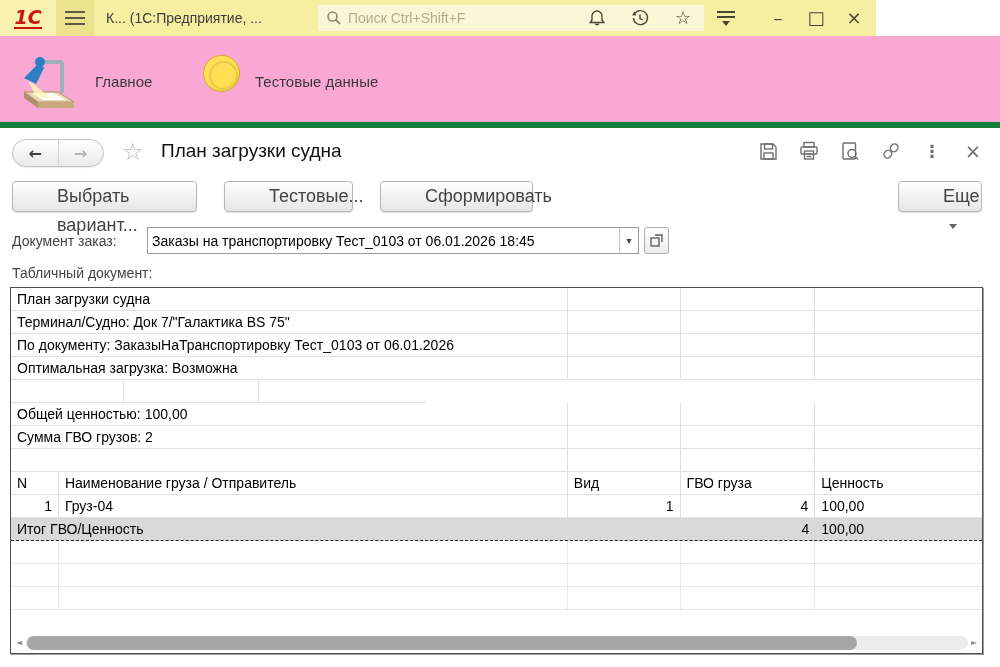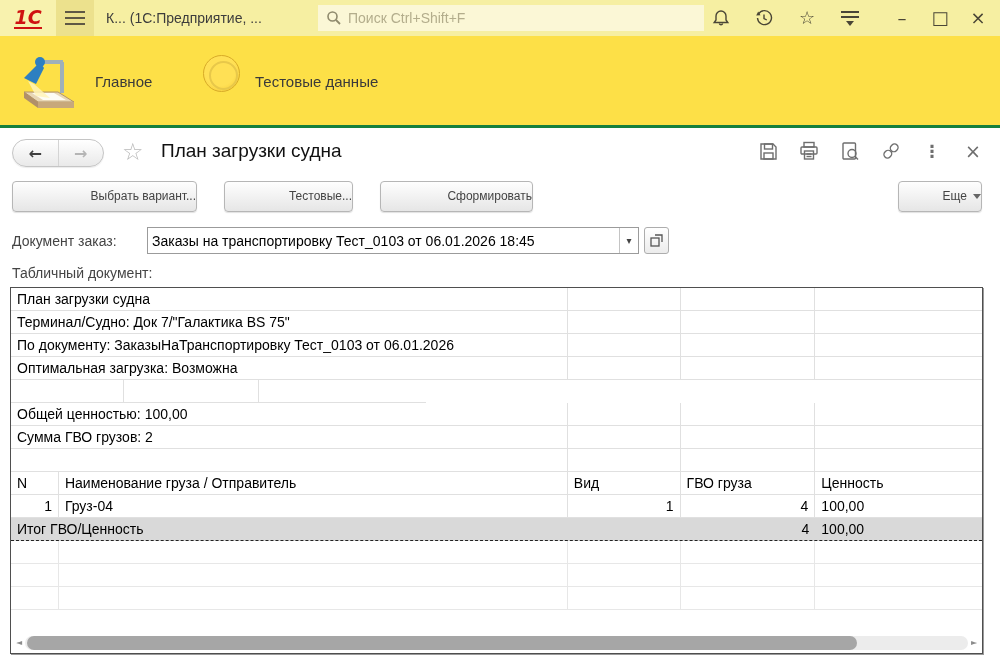--- a/index.html
+++ b/index.html
@@ -5,41 +5,41 @@
   * { box-sizing: border-box; margin: 0; padding: 0; }
   html,body { width:1000px; height:667px; }
   body {
     font-family: "Liberation Sans", sans-serif;
     background:#ffffff; position:relative; overflow:hidden;
     color:#333;
   }
   .abs { position:absolute; }
 
   
-  .titlebar { position:absolute; top:0; left:0; width:1000px; height:36px; background:#f6efa2; }
+  .titlebar { position:absolute; top:0; left:0; width:876px; height:36px; background:#f6efa2; }
   .logo-box { position:absolute; left:0; top:0; width:56px; height:36px; background:#f8f2ae; display:flex; align-items:center; justify-content:center; }
   .logo-text { font-family:"DejaVu Sans",sans-serif; font-weight:bold; font-style:italic; font-size:19px; color:#cf1212; border-bottom:2px solid #cf1212; line-height:20px; }
   .hamburger { position:absolute; left:56px; top:0; width:38px; height:36px; background:#ece18d; display:flex; flex-direction:column; justify-content:center; align-items:center; gap:4px; cursor:pointer; }
   .hamburger span { display:block; width:20px; height:2px; background:#5f5844; }
   .tab-title { position:absolute; left:106px; top:0; height:36px; line-height:36px; font-size:14px; color:#3c3c3c; white-space:nowrap; }
   .searchbox { position:absolute; left:318px; top:5px; width:386px; height:26px; background:#fbf7d6; border-radius:0; display:flex; align-items:center; padding:0 8px; }
   .searchbox input { flex:1; border:none; background:transparent; outline:none; font-size:14px; color:#6b6755; font-family:"Liberation Sans",sans-serif; }
   .searchbox input::placeholder { color:#b3ad8c; }
   .tb-icons { position:absolute; right:10px; top:0; height:36px; display:flex; align-items:center; }
   .tb-icon { width:24px; height:24px; display:flex; align-items:center; justify-content:center; margin-left:19px; cursor:pointer; color:#4a4636; font-family:"DejaVu Sans",sans-serif; }
   .tb-icon.glyph { font-size:18px; line-height:24px; }
   .win-min { font-size:16px; }
   .win-max { font-size:13px; }
   .win-close { font-size:18px; }
   .svcmenu { display:flex; flex-direction:column; align-items:center; gap:3px; }
   .svcmenu i { display:block; width:18px; height:2px; background:#4a4636; }
   .svcmenu b { width:0; height:0; border-left:4px solid transparent; border-right:4px solid transparent; border-top:5px solid #4a4636; }
 
   
-  .panel { position:absolute; top:36px; left:0; width:1000px; height:92px; background:#fde047; border-bottom:3px solid #15803d; }
+  .panel { position:absolute; top:36px; left:0; width:1000px; height:92px; background:#f9a8d4; border-bottom:6px solid #15803d; }
   .panel-label { position:absolute; font-size:15px; color:#3a3a3a; top:37px; cursor:pointer; }
   .coin { position:absolute; left:203px; top:19px; width:37px; height:37px; border-radius:50%;
           background:radial-gradient(circle at 45% 40%, #ffe055 55%, #f3c52e); border:1px solid #d8ab28; }
   .coin::after { content:""; position:absolute; left:5px; top:5px; width:25px; height:25px; border-radius:50%; border:2px solid #e8c84a; }
 
   
   .navgroup { position:absolute; left:12px; top:139px; width:92px; height:28px; border:1px solid #c5c5c5; border-radius:14px;
               background:linear-gradient(#ffffff,#e9e9e9); display:flex; overflow:hidden; box-shadow:0 1px 1px rgba(0,0,0,.08); }
   .navgroup .nav-btn { flex:1; display:flex; align-items:center; justify-content:center; font-family:"DejaVu Sans",sans-serif; font-size:16px; font-weight:bold; cursor:pointer; }
   .nav-back { color:#3f3f3f; border-right:1px solid #d4d4d4; }
@@ -47,22 +47,22 @@
   .fav-star { position:absolute; left:122px; top:138px; font-family:"DejaVu Sans",sans-serif; font-size:24px; color:#b9b9b9; cursor:pointer; }
   .page-title { position:absolute; left:161px; top:140px; font-size:19px; color:#111; }
   .fh-icons { position:absolute; right:16px; top:140px; display:flex; align-items:center; gap:19px; }
   .fh-icon { width:22px; height:22px; display:flex; align-items:center; justify-content:center; cursor:pointer; color:#6e6e6e; font-family:"DejaVu Sans",sans-serif; }
   .fh-icon svg { stroke:#6e6e6e; fill:none; stroke-width:1.4; }
   .kebab { font-size:17px; font-weight:bold; }
   .fh-close { font-size:19px; }
 
   
   .cmd-btn { position:absolute; top:181px; height:31px; border:1px solid #b6b6b6; border-radius:4px;
-             background:linear-gradient(#fefefe,#e6e6e6); color:#444; font-size:12px; font-family:"Liberation Sans",sans-serif;
-             cursor:pointer; box-shadow:0 1px 1px rgba(0,0,0,.12); text-align:right; line-height:29px; }
+             background:linear-gradient(#fefefe,#e6e6e6); color:#444; font-size:18px; font-family:"Liberation Sans",sans-serif;
+             cursor:pointer; box-shadow:0 1px 1px rgba(0,0,0,.12); text-align:left; line-height:29px;padding-left:44px; }
   .more-caret { display:inline-block; margin-left:6px; width:0; height:0; border-left:4px solid transparent; border-right:4px solid transparent; border-top:5px solid #666; vertical-align:middle; }
 
   
   .doc-label { position:absolute; left:12px; top:233px; font-size:14px; color:#444; }
   .doc-input-wrap { position:absolute; left:147px; top:227px; width:492px; height:27px; border:1px solid #9b9b9b; background:#fff; display:flex; }
   .doc-input-wrap input { flex:1; border:none; outline:none; font-size:14px; color:#000; padding:0 4px; font-family:"Liberation Sans",sans-serif; }
   .dd-btn { width:19px; border-left:1px solid #c4c4c4; display:flex; align-items:center; justify-content:center; font-size:10px; color:#444; cursor:pointer; background:#fff; font-family:"DejaVu Sans",sans-serif; }
   .open-btn { position:absolute; left:644px; top:227px; width:25px; height:27px; border:1px solid #adadad; border-radius:3px; background:linear-gradient(#fff,#ececec); display:flex; align-items:center; justify-content:center; cursor:pointer; }
   .open-btn svg { stroke:#555; fill:none; stroke-width:1.3; }
 

